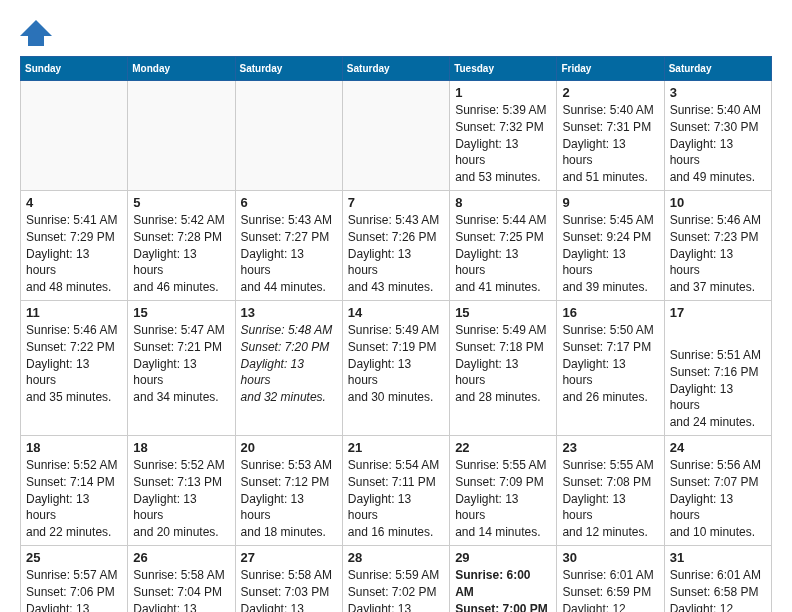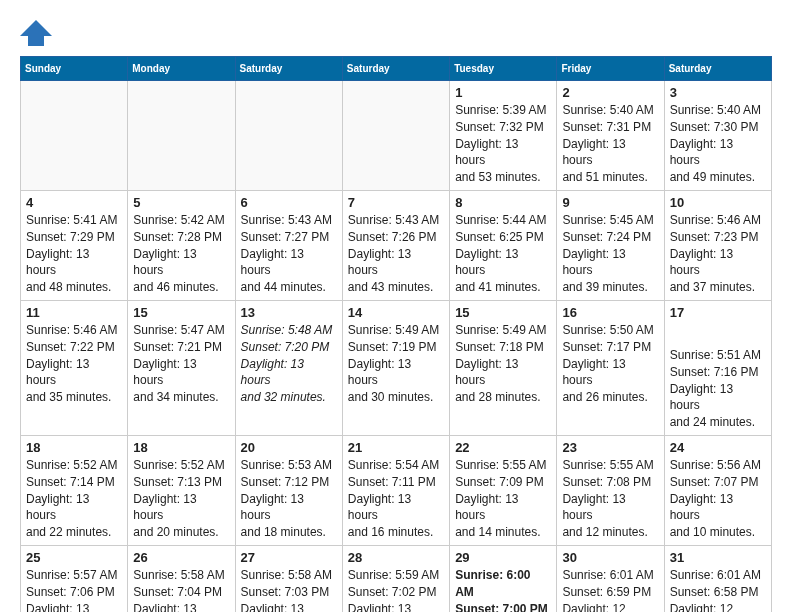--- a/index.html
+++ b/index.html
@@ -173,28 +173,28 @@
         <td>
           <span class="day-num">7</span>
           <div class="day-info" style="white-space: pre-line;">Sunrise: 5:43 AM
 Sunset: 7:26 PM
 Daylight: 13 hours
 and 43 minutes.</div>
         </td>
         <td>
           <span class="day-num">8</span>
           <div class="day-info" style="white-space: pre-line;">Sunrise: 5:44 AM
-Sunset: 6:25 PM
+Sunset: 7:25 PM
 Daylight: 13 hours
 and 41 minutes.</div>
         </td>
         <td>
           <span class="day-num">9</span>
           <div class="day-info" style="white-space: pre-line;">Sunrise: 5:45 AM
-Sunset: 7:24 PM
+Sunset: 9:24 PM
 Daylight: 13 hours
 and 39 minutes.</div>
         </td>
         <td>
           <span class="day-num">10</span>
           <div class="day-info" style="white-space: pre-line;">Sunrise: 5:46 AM
 Sunset: 7:23 PM
 Daylight: 13 hours
 and 37 minutes.</div>
         </td>

